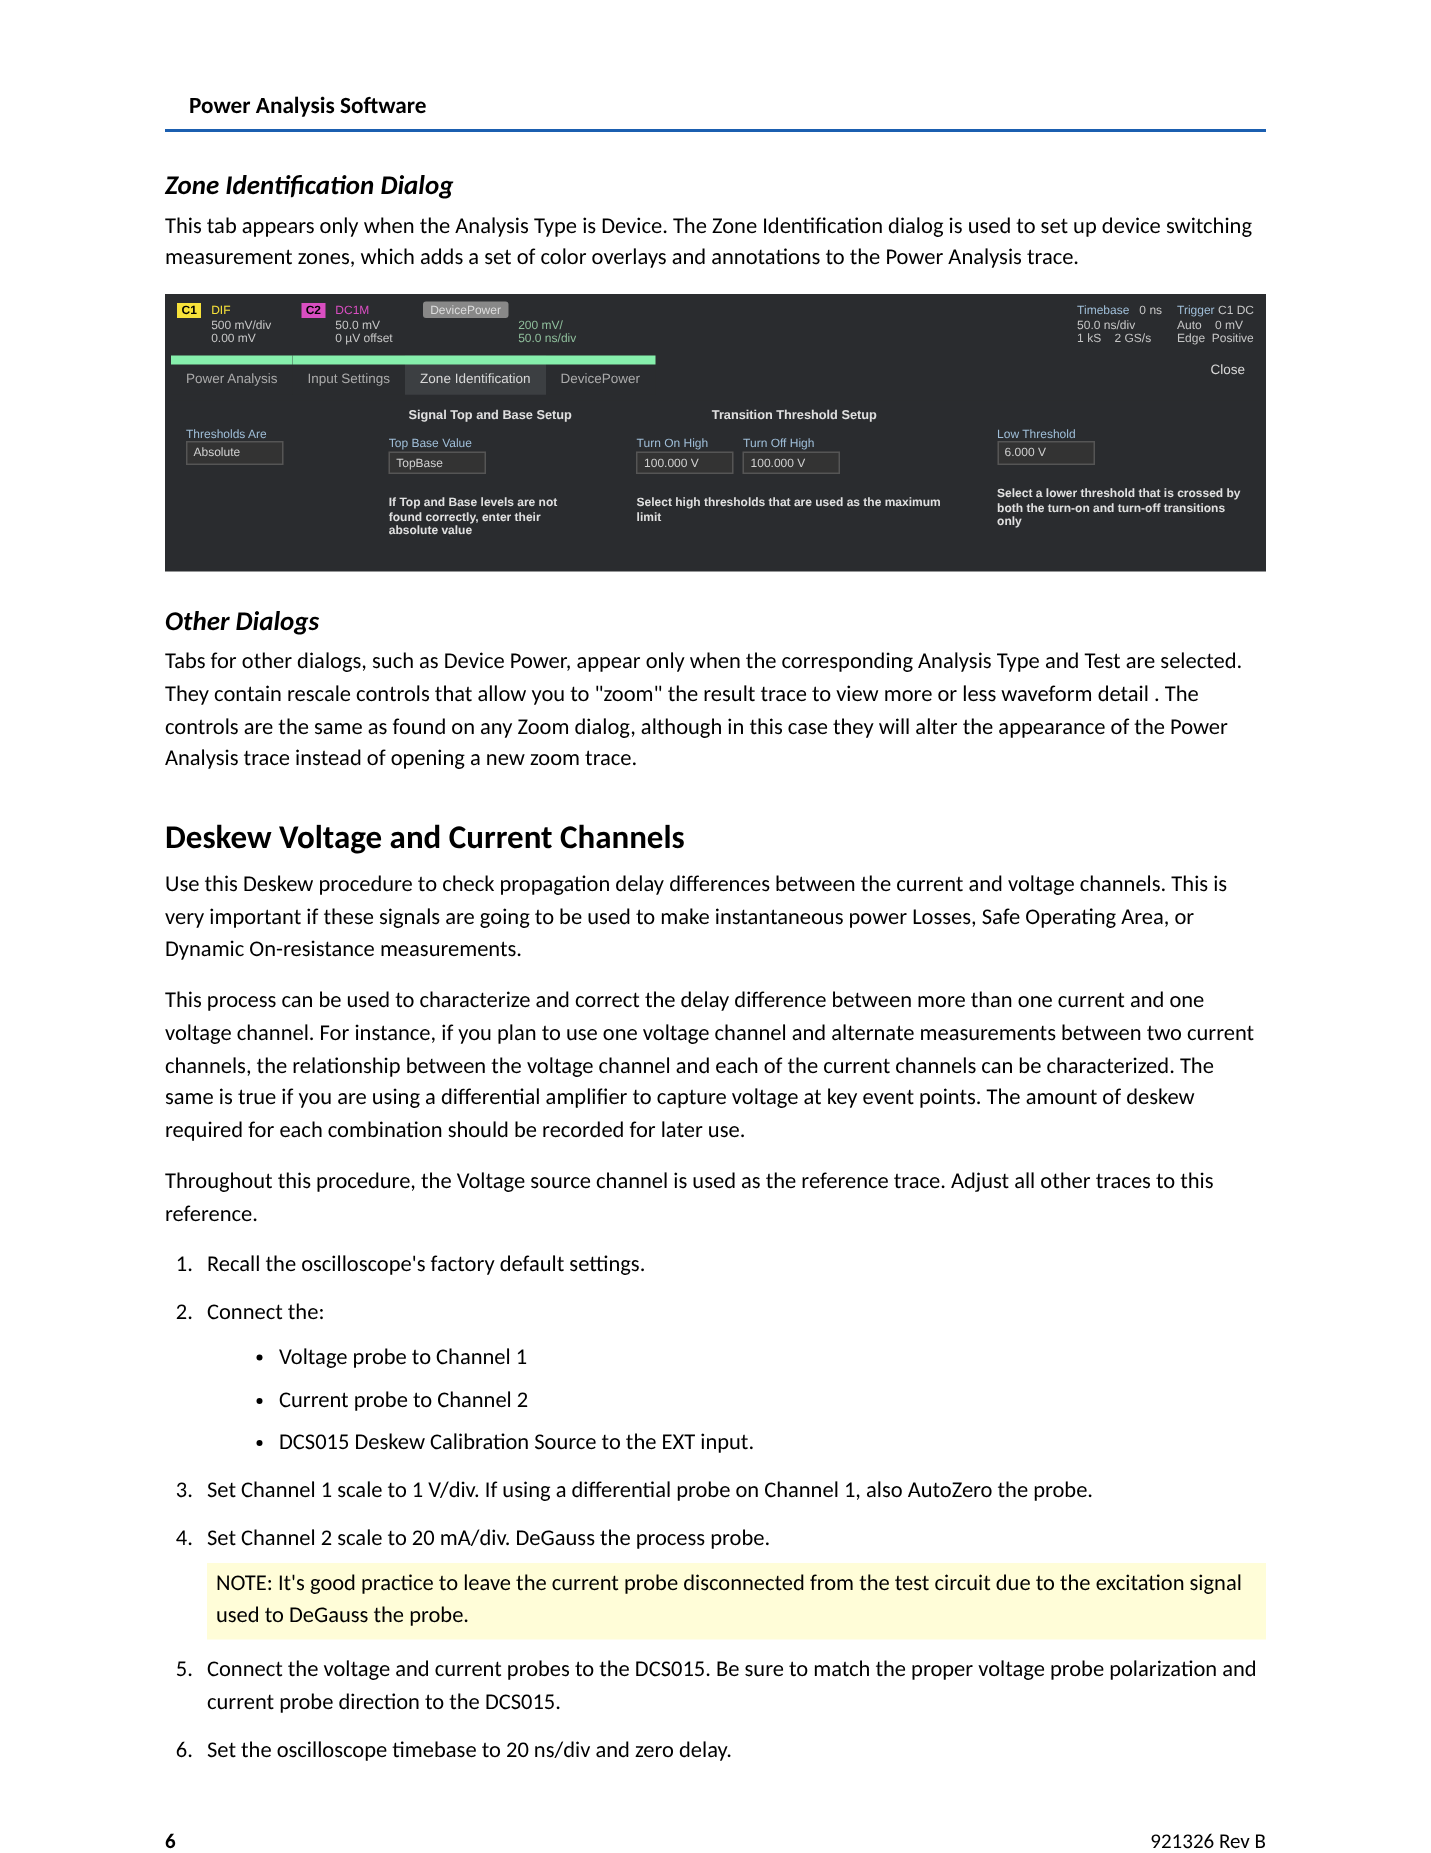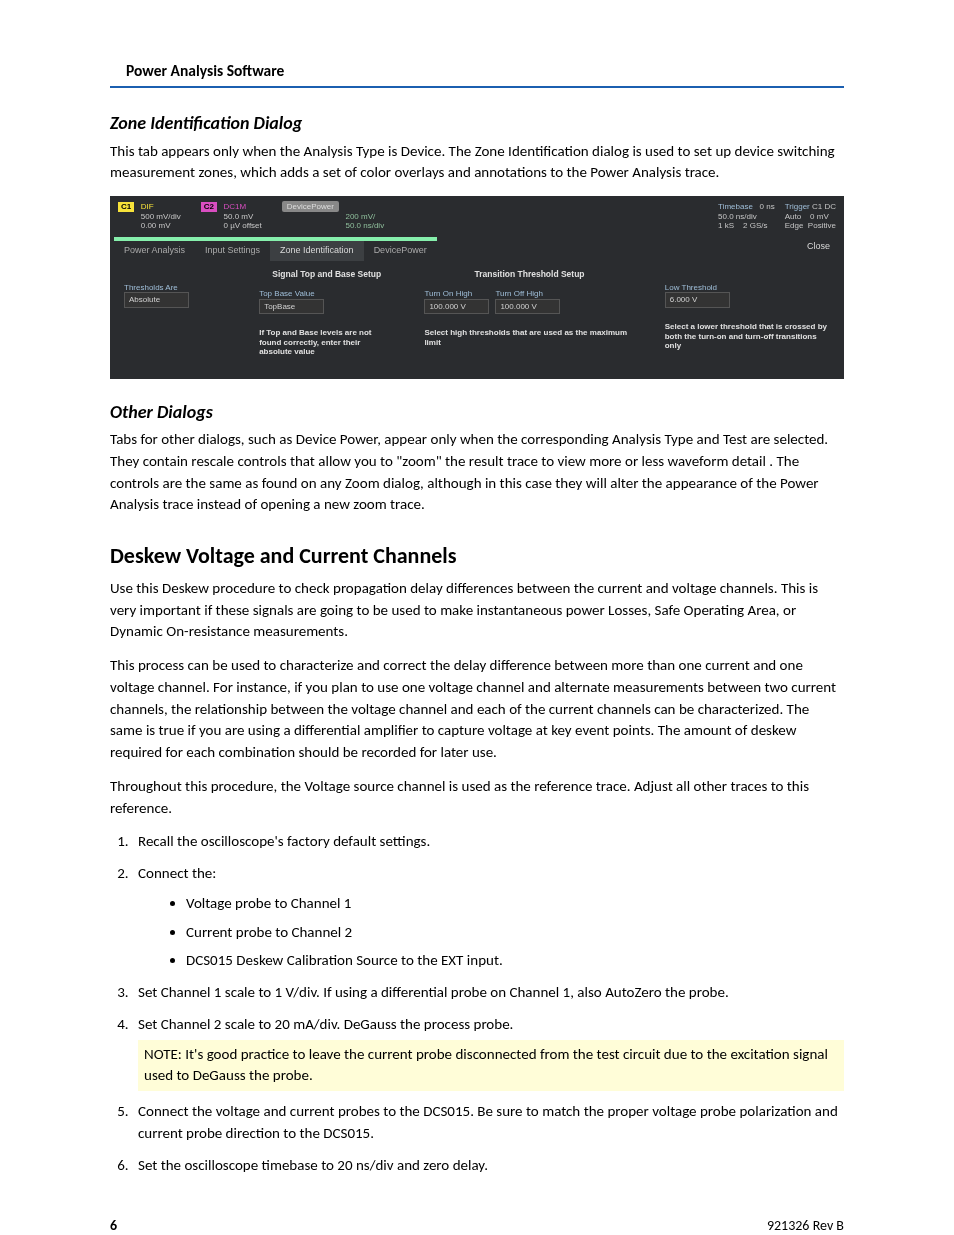--- a/index.html
+++ b/index.html
@@ -98,21 +98,21 @@
       display: flex;
       gap: 0;
       margin-bottom: 4px;
       align-items: stretch;
     }
     .ss-tab {
       padding: 4px 10px;
       background: #2a2c2f;
       color: #aaa;
       font-size: 9px;
-      border-top: 4px solid #86efac;
+      border-top: 6px solid #86efac;
       cursor: default;
     }
     .ss-tab.active {
       background: #3c3f42;
       color: #d8d8d8;
       border-bottom: 1px solid #3c3f42;
     }
     .ss-close {
       margin-left: auto;
       padding: 4px 10px;

